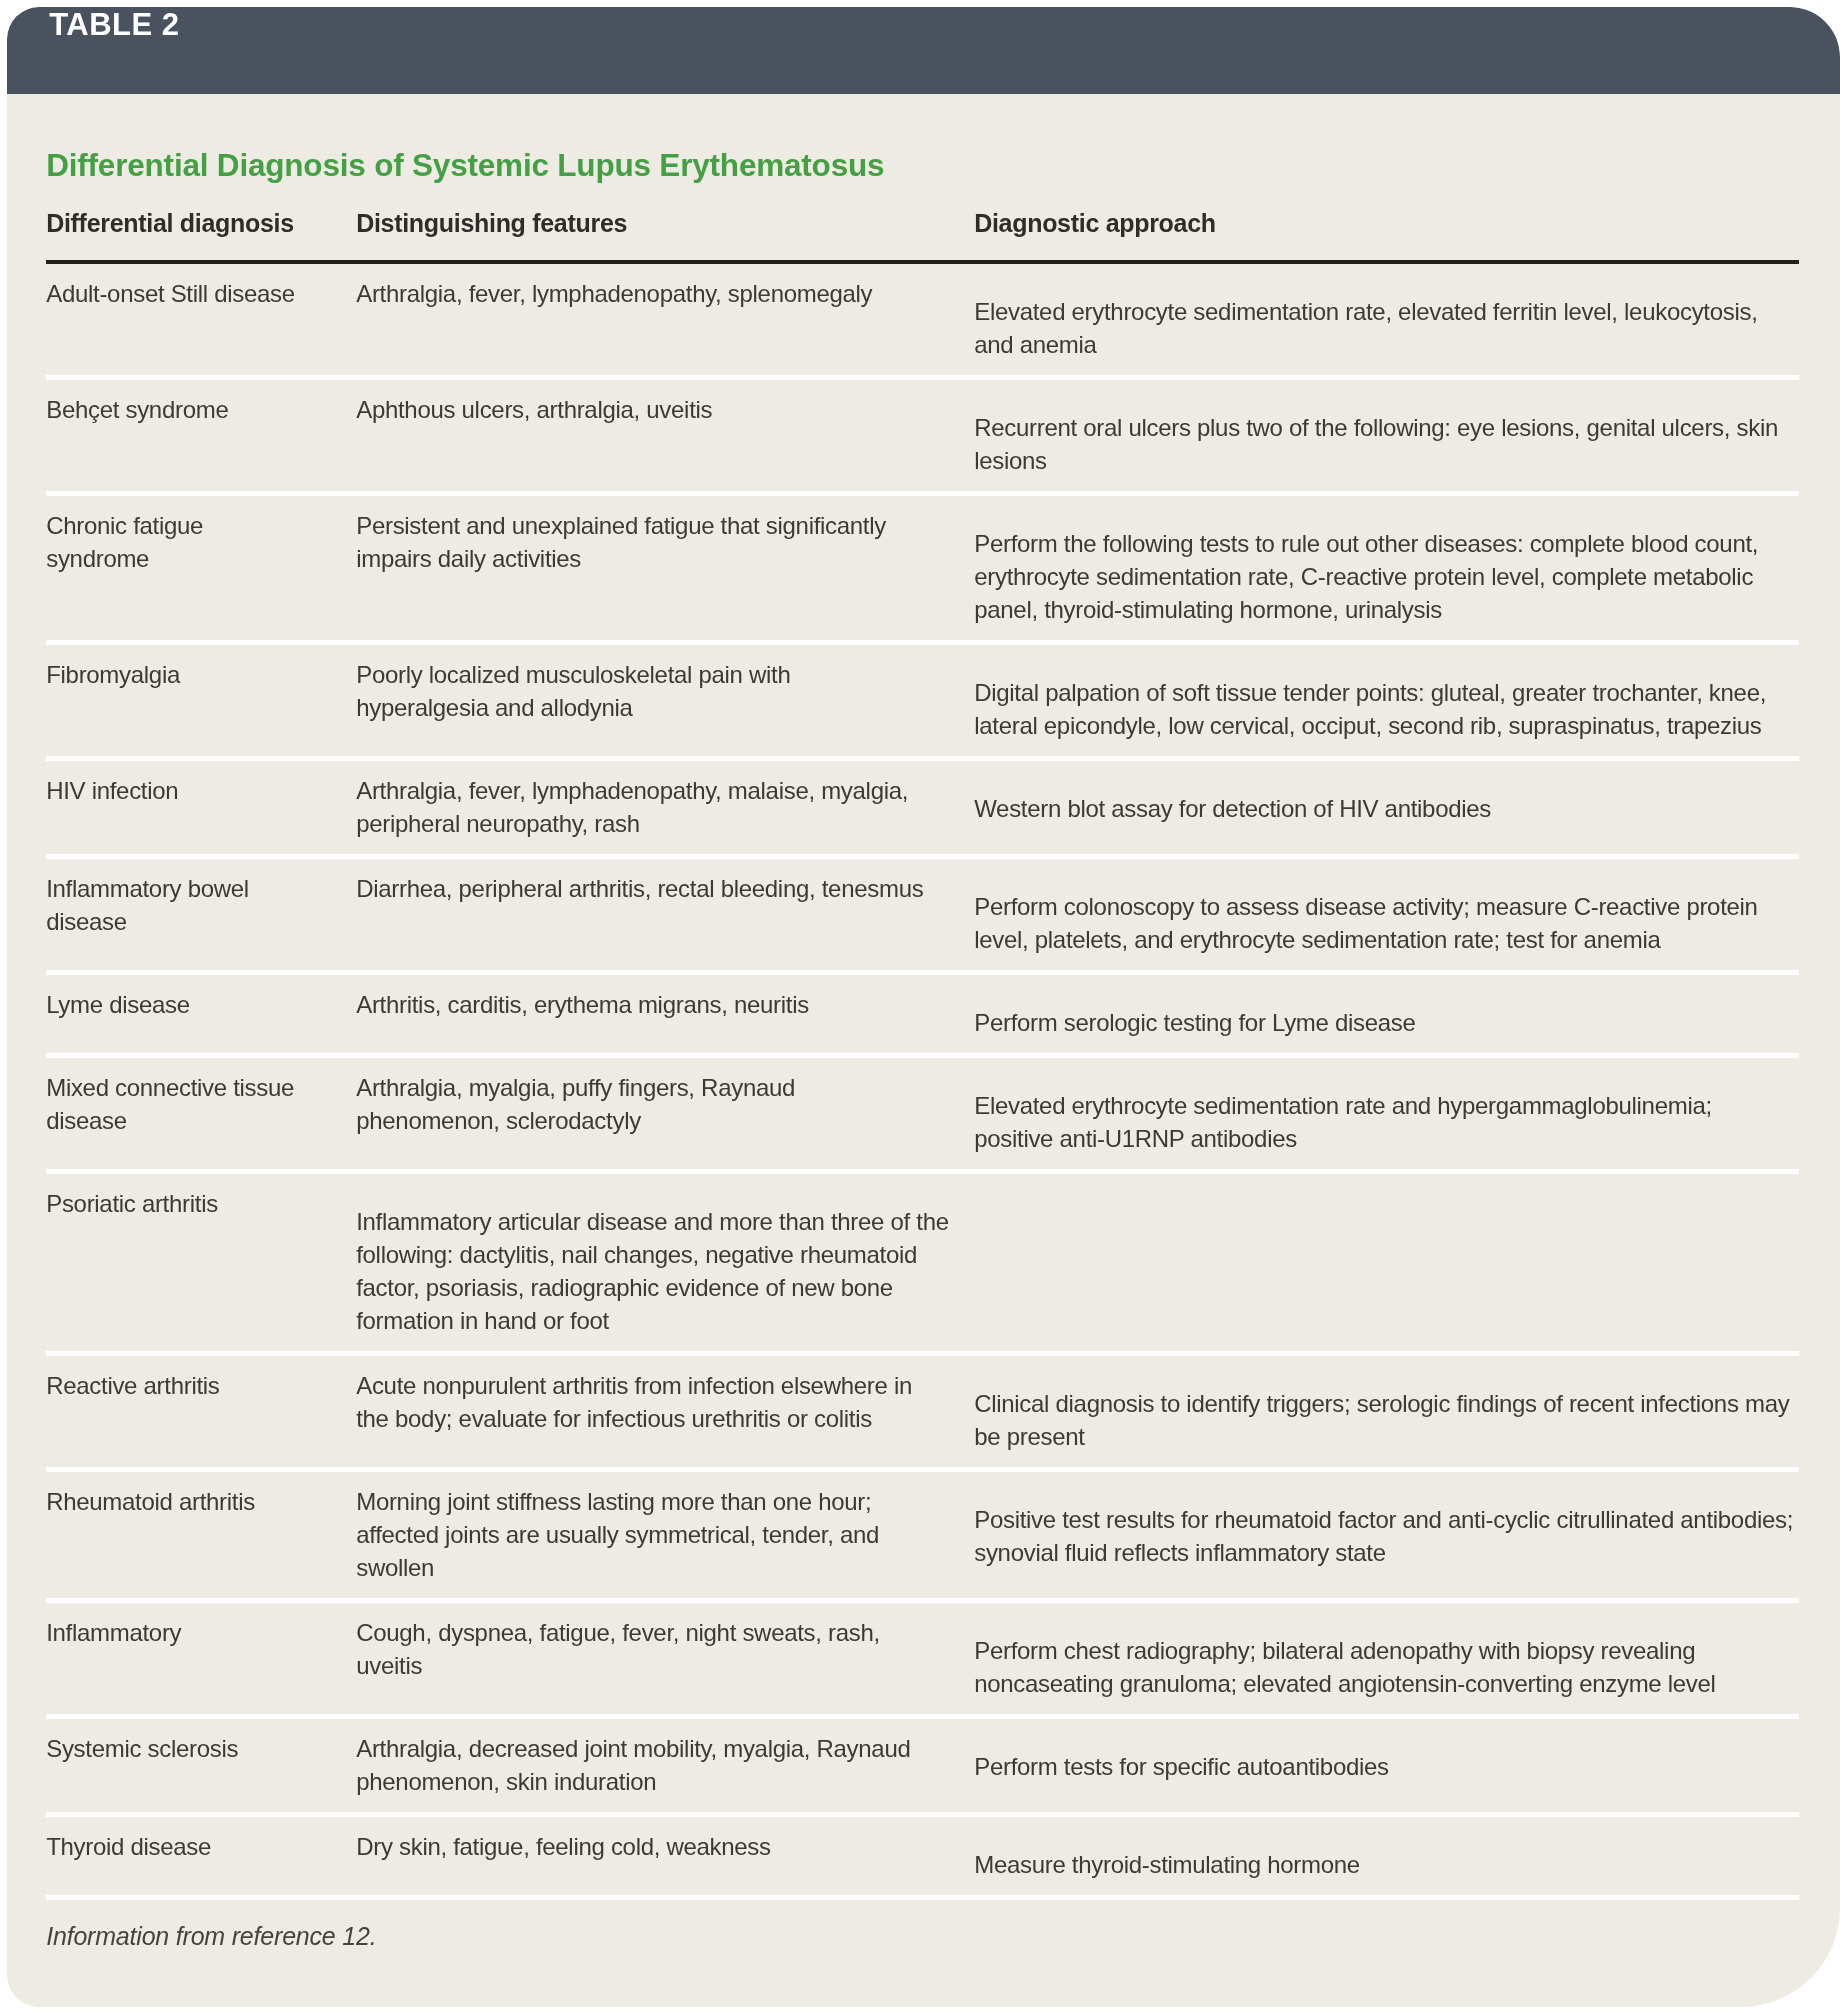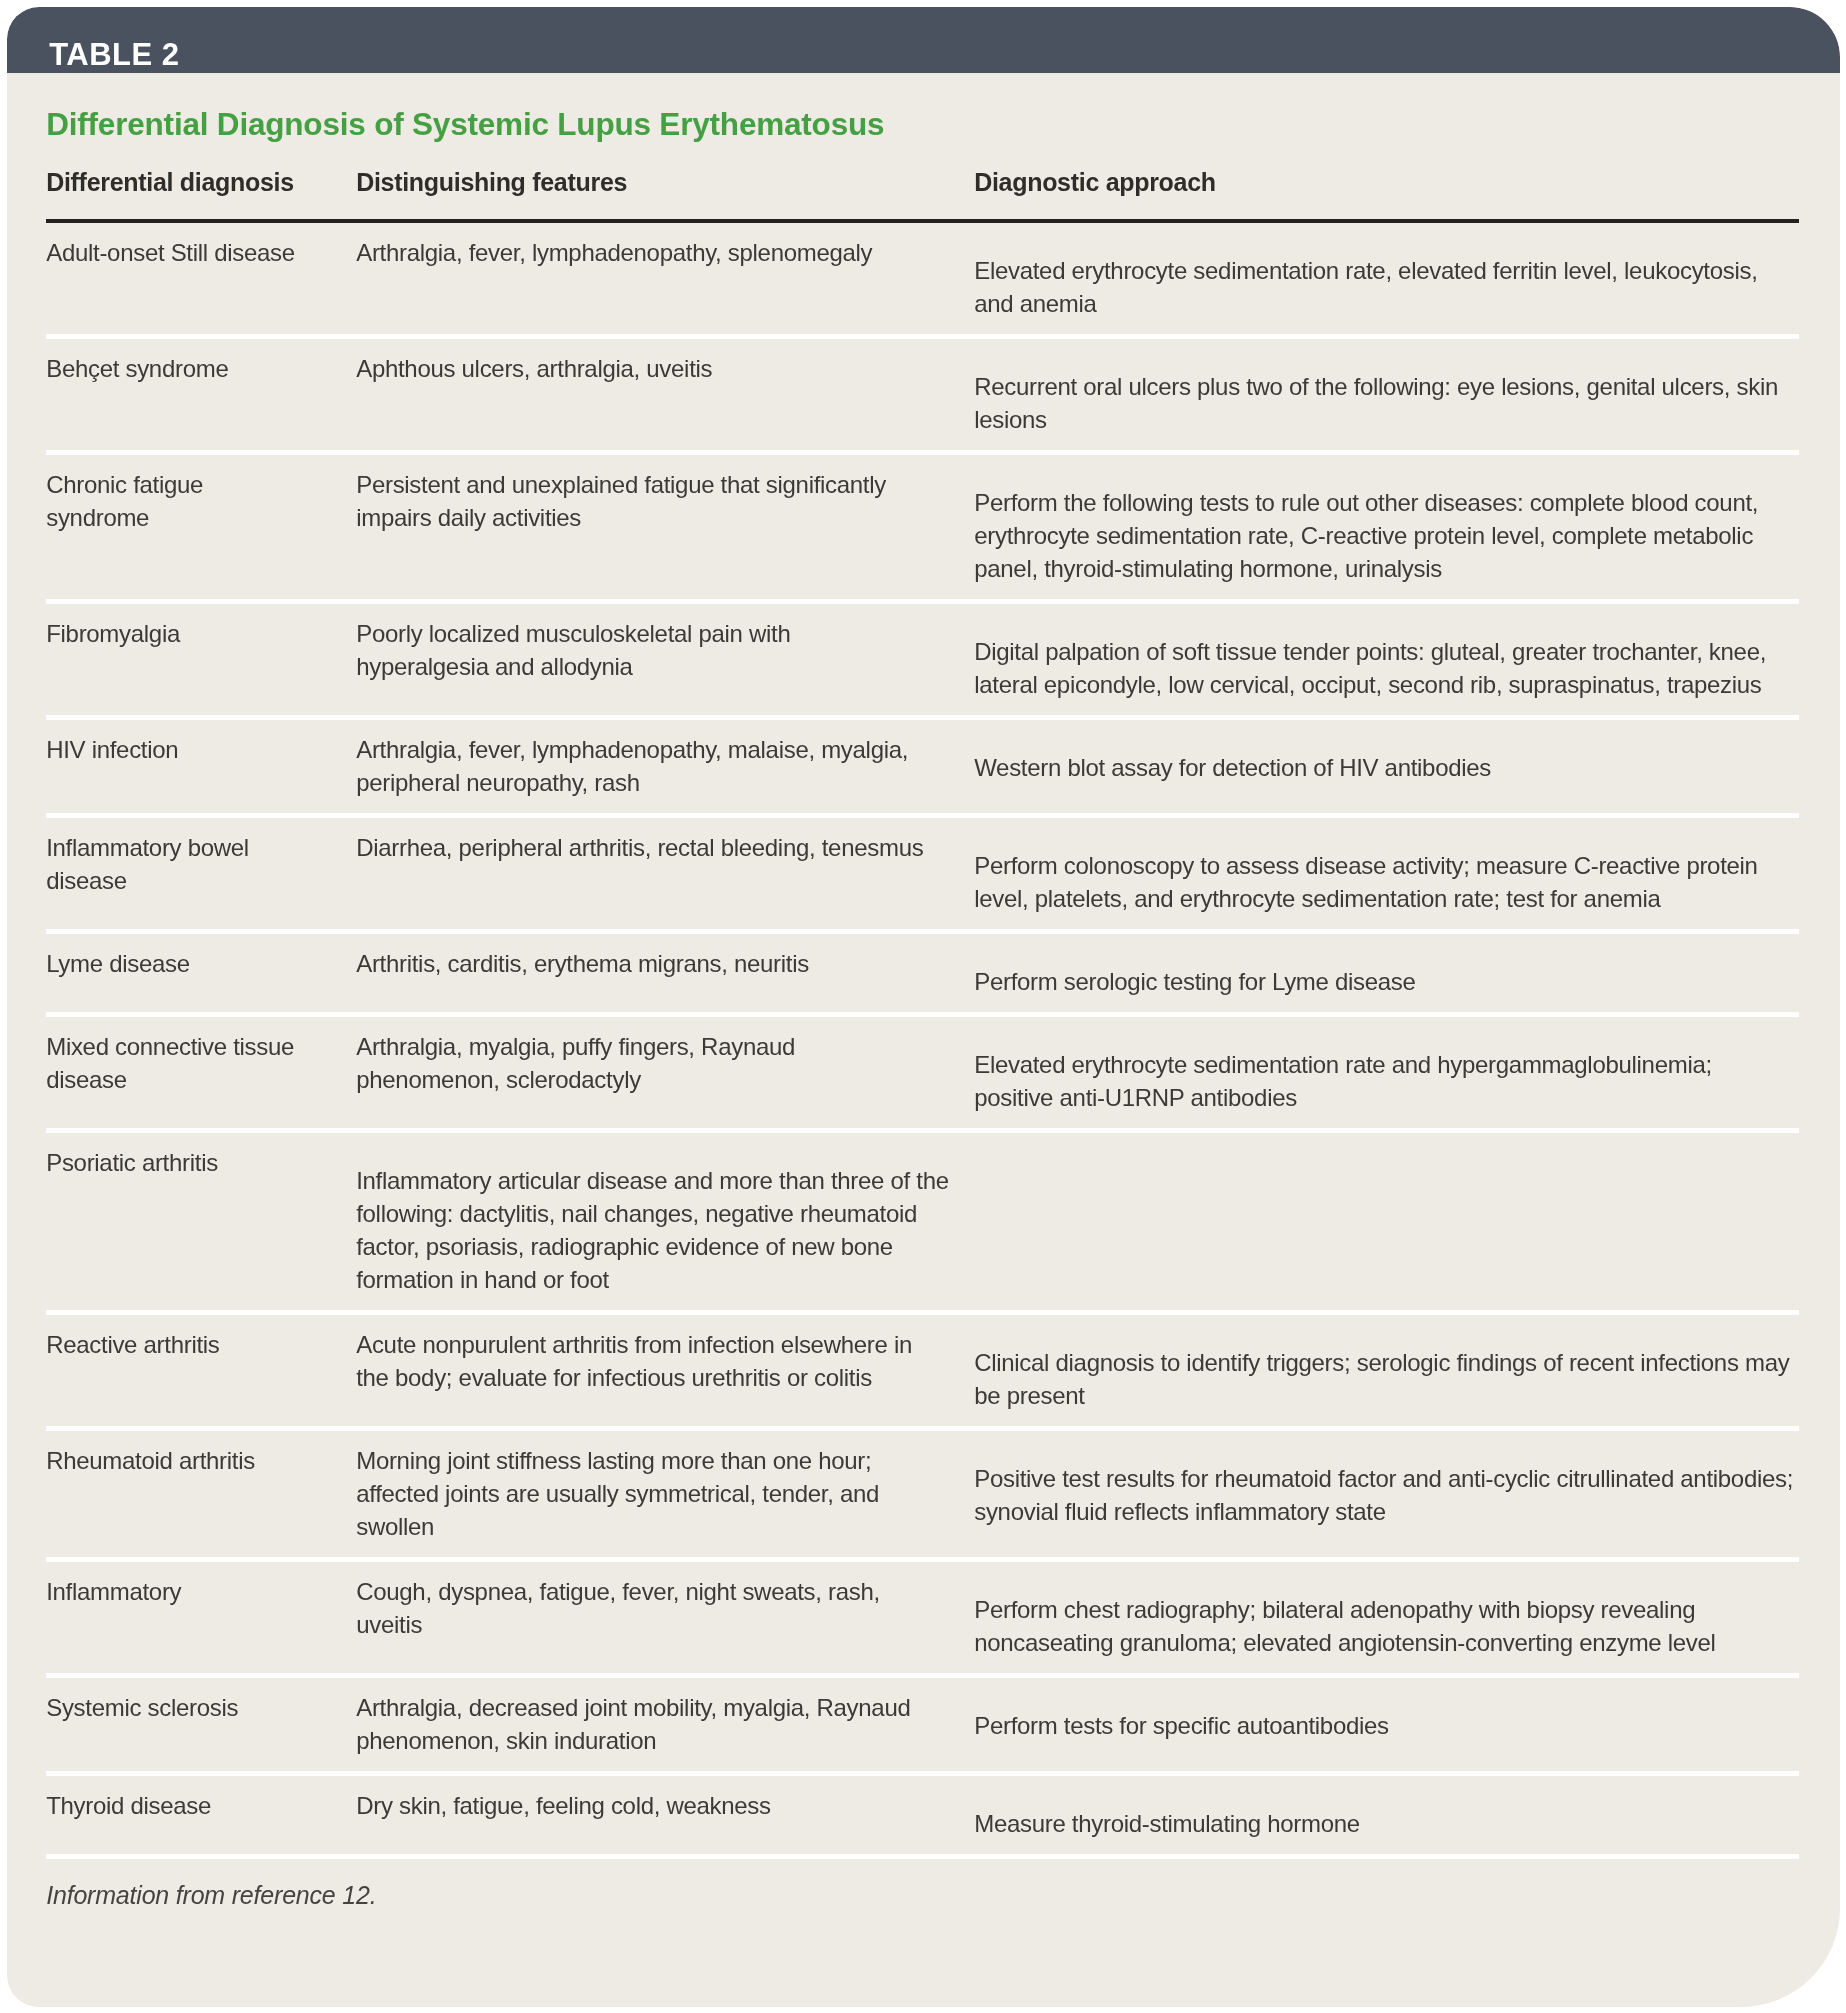--- a/index.html
+++ b/index.html
@@ -21,44 +21,45 @@
     position: absolute;
     left: 7.2px;
     top: 7.2px;
     width: 1833px;
     height: 2000px;
     background: #edebe3;
     border-radius: 32px 50px 99px 32px;
     overflow: hidden;
   }
   .header-bar {
-    height: 66px;
+    height: 87px;
     background: #4a5260;
     border-radius: 32px 50px 0 0;
     display: flex;
-    align-items: flex-end;
+    align-items: flex-start;
     padding-left: 42px;
     box-sizing: border-box;
   }
   .table-tag {
     color: #ffffff;
     font-size: 31px;
     font-weight: 700;
     letter-spacing: 0.5px;
   }
   .card-body {
     padding: 0 41px 0 39px;
   }
   .table-title {
     padding-top: 32px;
     color: #459f43;
     font-size: 31.5px;
     line-height: 38px;
     font-weight: 700;
     letter-spacing: -0.2px;
+    margin-top: 20px;
   }
   .grid3 {
     display: grid;
     grid-template-columns: 310px 618px 1fr;
   }
   .col-headers {
     padding: 25px 0 22px 0;
     border-bottom: 4.5px solid #22211e;
     font-size: 25px;
     font-weight: 700;

